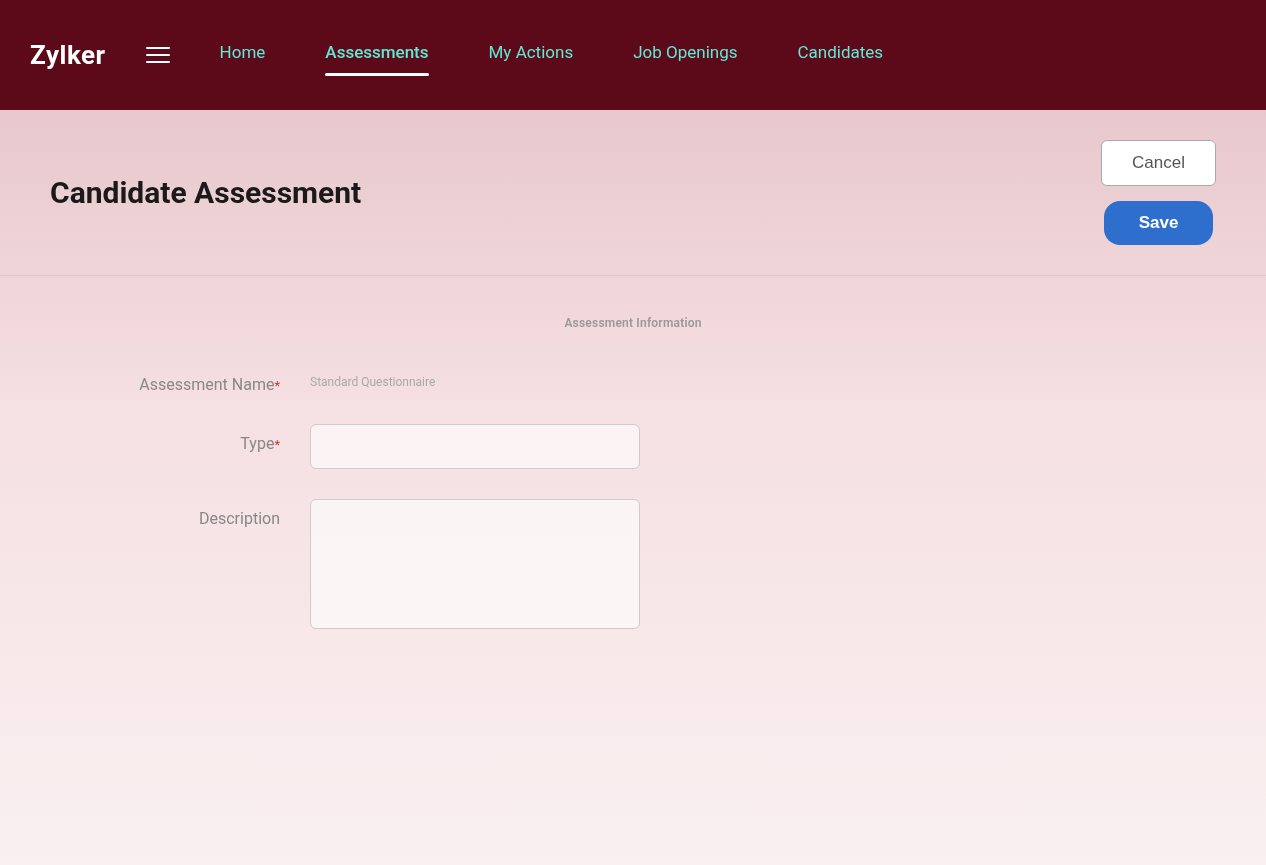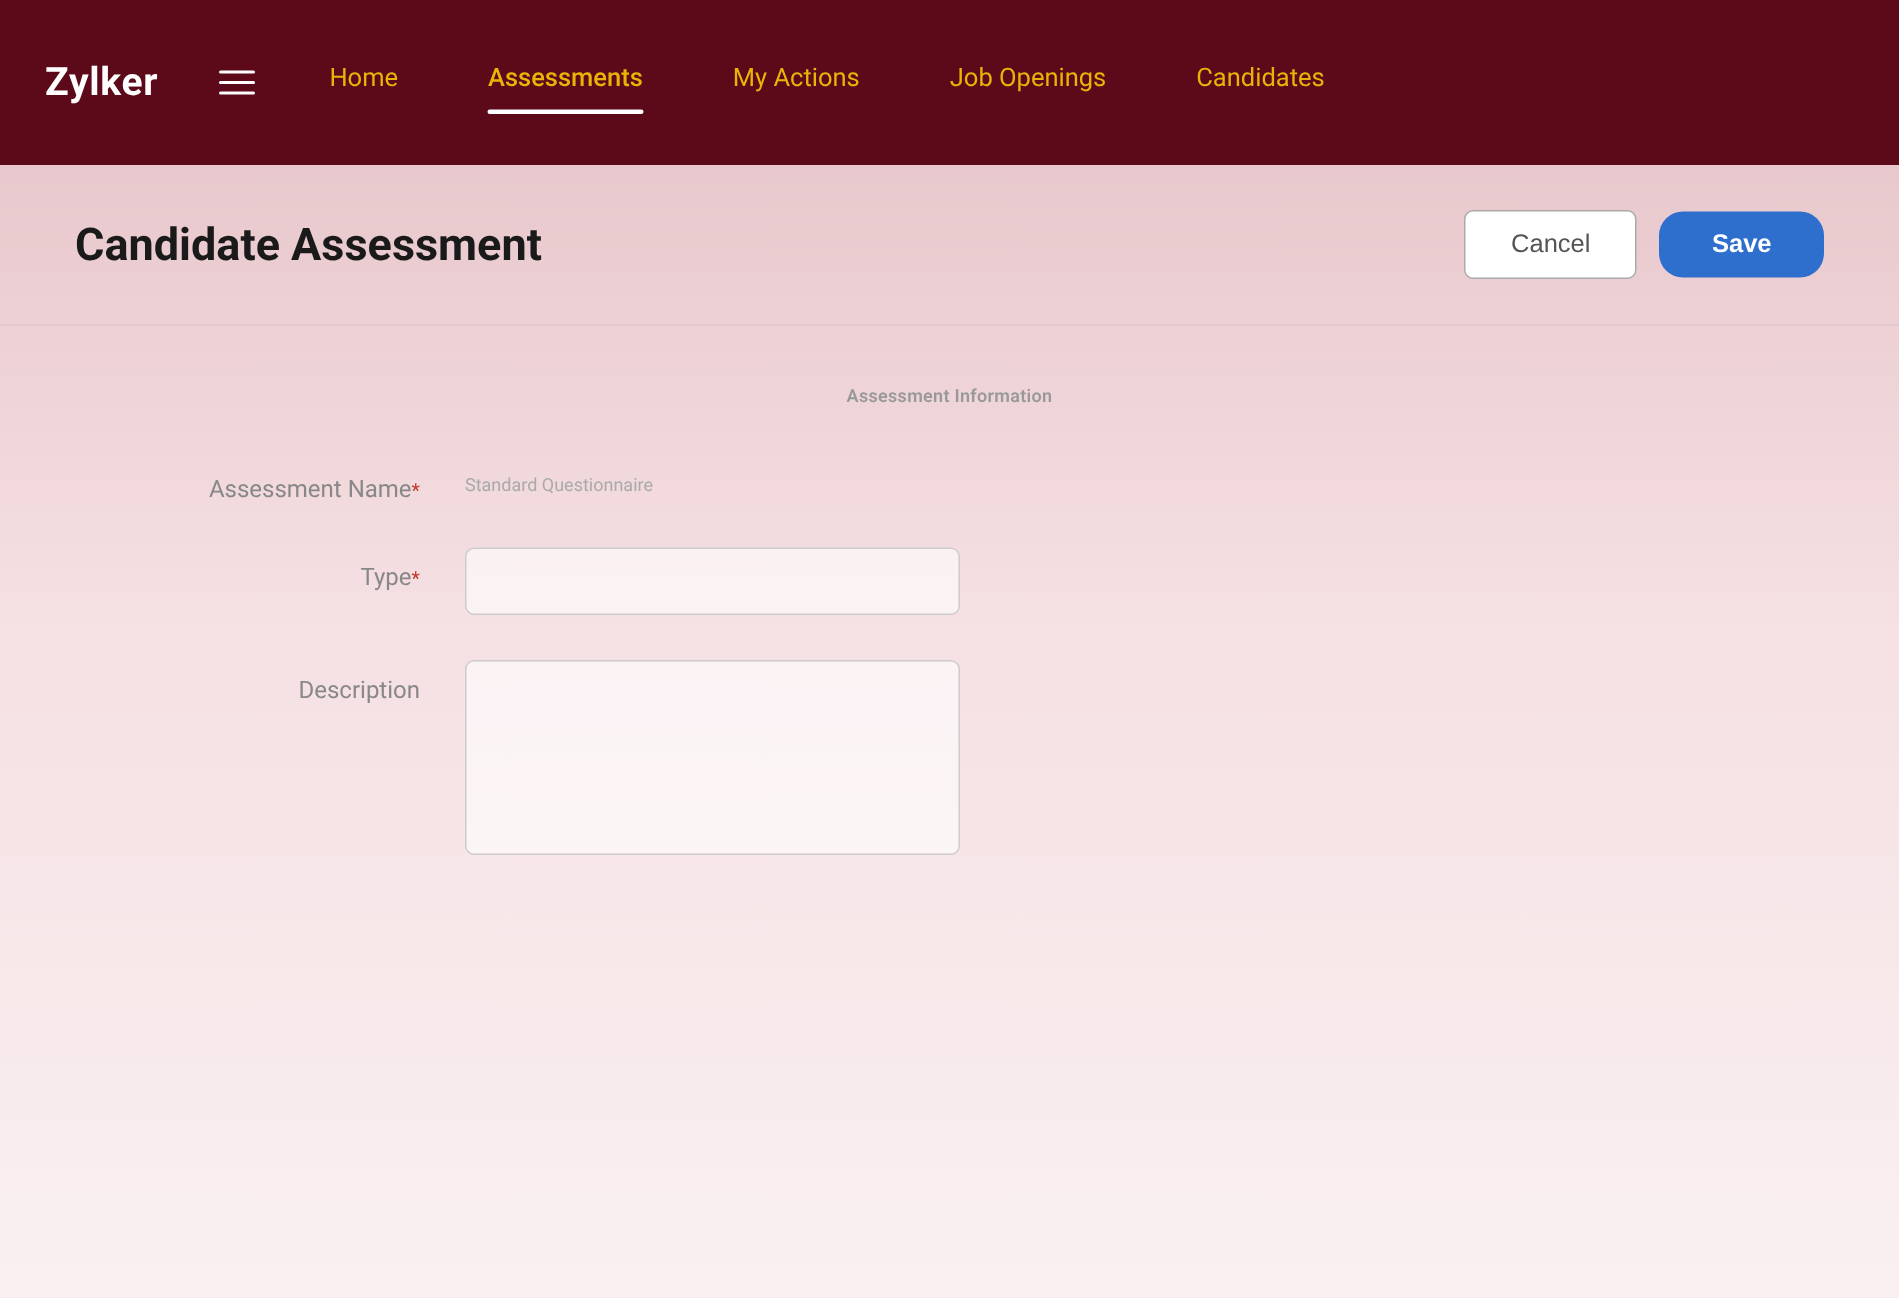--- a/index.html
+++ b/index.html
@@ -52,21 +52,21 @@
     }
 
     .nav-items {
       display: flex;
       align-items: center;
       gap: 60px;
       flex: 1;
     }
 
     .nav-item {
-      color: #eab308;
+      color: #5eead4;
       font-size: 17px;
       font-weight: 400;
       cursor: pointer;
       padding-bottom: 6px;
       position: relative;
       text-decoration: none;
     }
 
     .nav-item.active {
       font-weight: 500;
@@ -102,20 +102,21 @@
     .page-title {
       font-size: 30px;
       font-weight: 700;
       color: #1a1a1a;
     }
 
     .header-actions {
       display: flex;
       gap: 15px;
       align-items: center;
+      flex-direction: column;
     }
 
     .btn-cancel {
       padding: 12px 30px;
       font-size: 17px;
       font-weight: 400;
       color: #555;
       background: #fff;
       border: 1.5px solid #aaa;
       border-radius: 6px;

